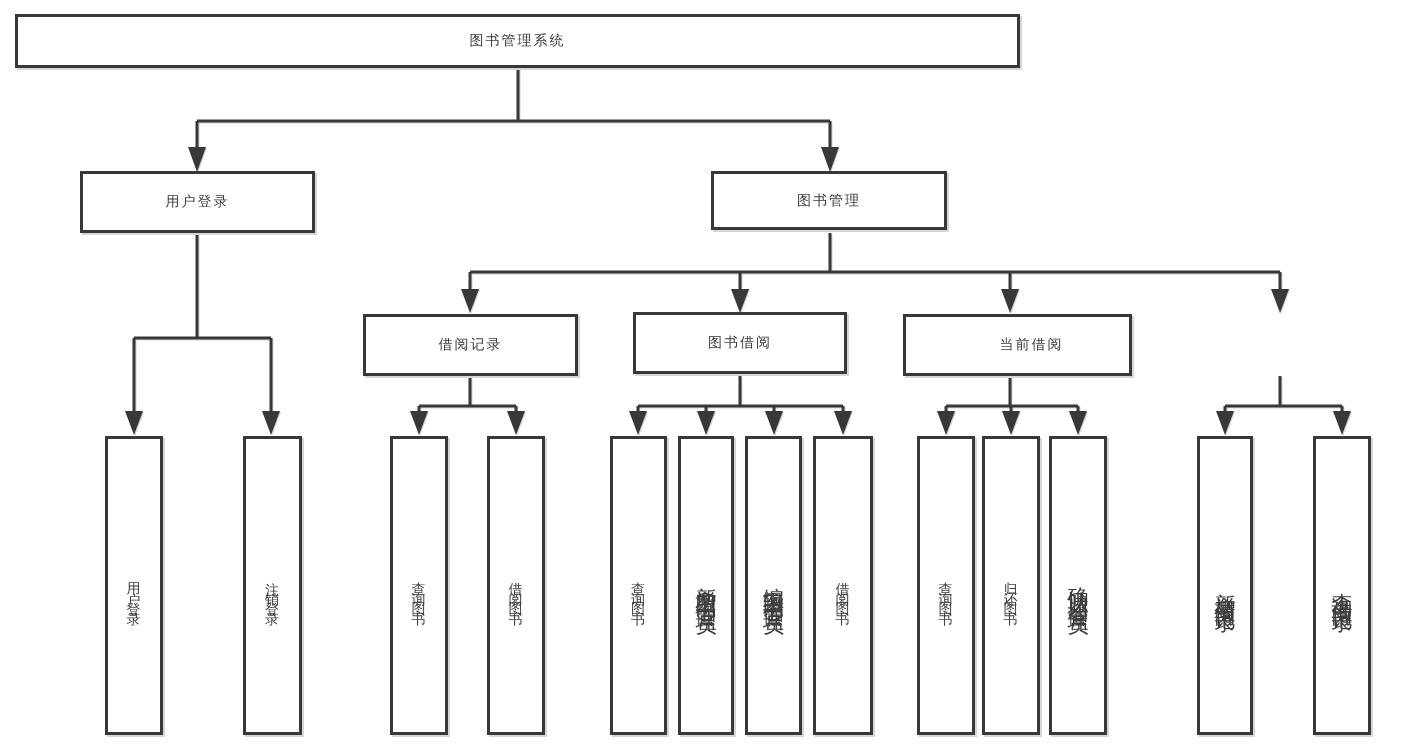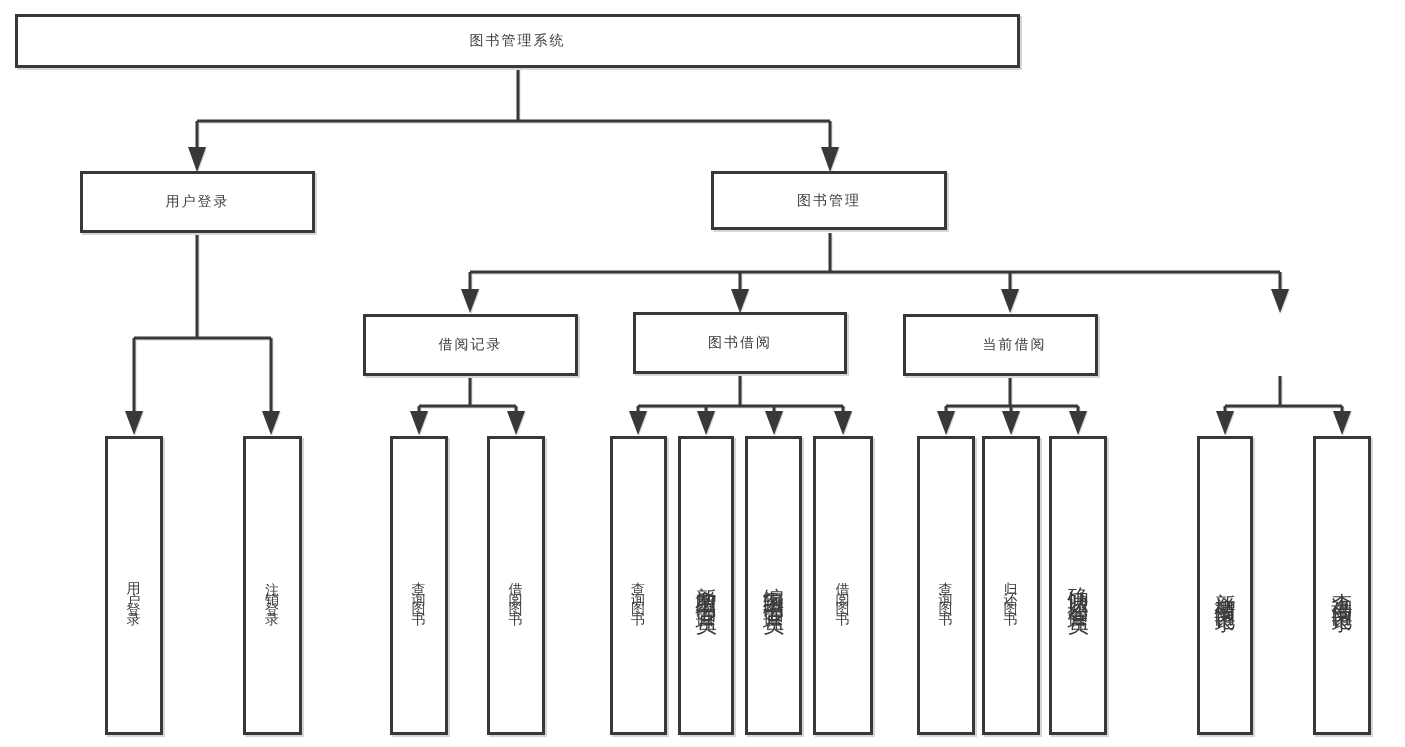--- a/index.html
+++ b/index.html
@@ -96,21 +96,21 @@
     </g>
   </svg>
 
   <div class="box" style="left:15px; top:14px; width:1005px; height:54px;">图书管理系统</div>
 
   <div class="box" style="left:80px; top:171px; width:235px; height:62px;">用户登录</div>
   <div class="box" style="left:711px; top:171px; width:236px; height:59px;">图书管理</div>
 
   <div class="box" style="left:363px; top:314px; width:215px; height:62px;">借阅记录</div>
   <div class="box" style="left:633px; top:312px; width:214px; height:62px;">图书借阅</div>
-  <div class="box" style="left:903px; top:314px; width:195px; height:62px;padding-left:28px;">当前借阅</div>
+  <div class="box" style="left:903px; top:314px; width:229px; height:62px;padding-left:28px;">当前借阅</div>
 
   <div class="box vbox" style="left:105px; top:436px; width:58px; height:299px;">用户登录</div>
   <div class="box vbox" style="left:243px; top:436px; width:59px; height:299px;">注销登录</div>
 
   <div class="box vbox" style="left:390px; top:436px; width:58px; height:299px;">查询图书</div>
   <div class="box vbox" style="left:487px; top:436px; width:58px; height:299px;">借阅图书</div>
 
   <div class="box vbox" style="left:610px; top:436px; width:57px; height:299px;">查询图书</div>
   <div class="box vbox long" style="left:678px; top:436px; width:56px; height:299px;">新增图书（管理员）</div>
   <div class="box vbox long" style="left:745px; top:436px; width:57px; height:299px;">编辑图书（管理员）</div>

